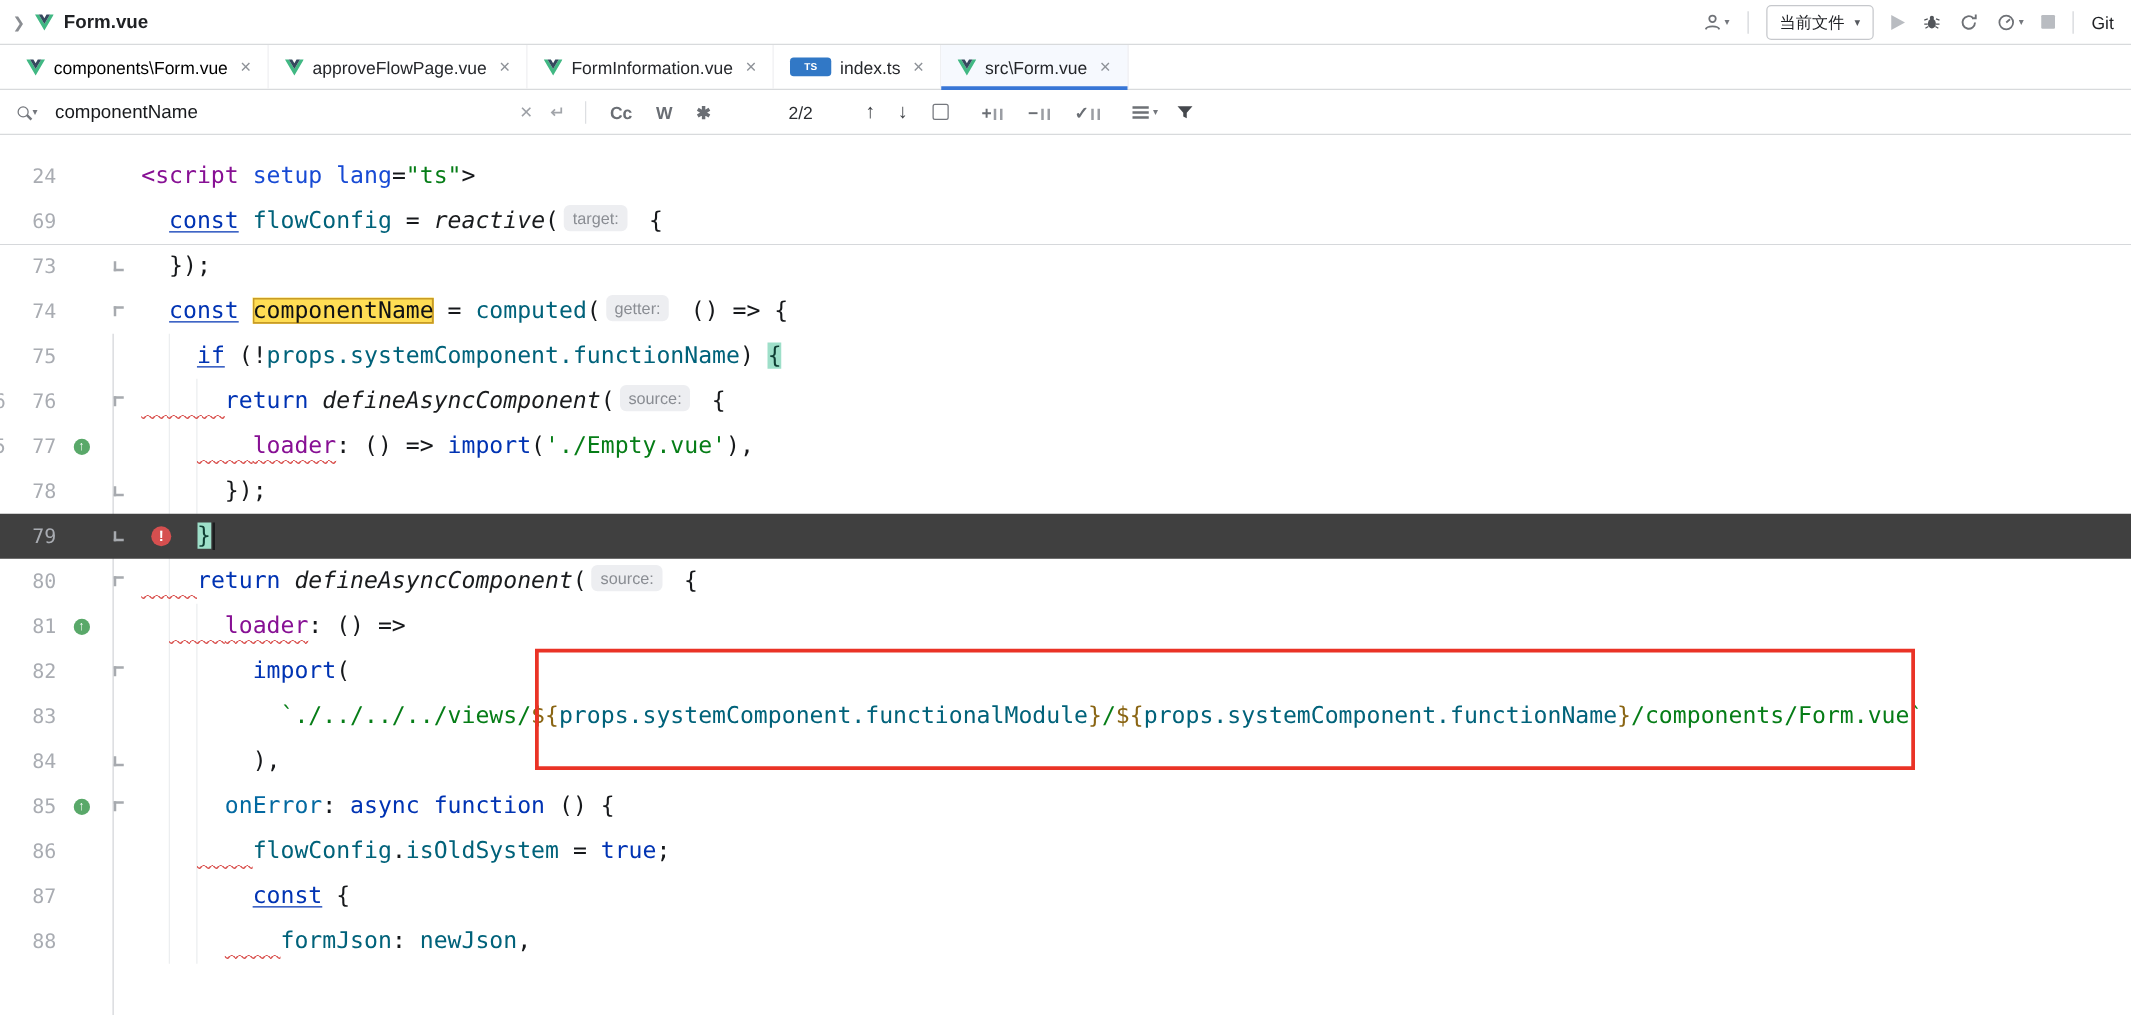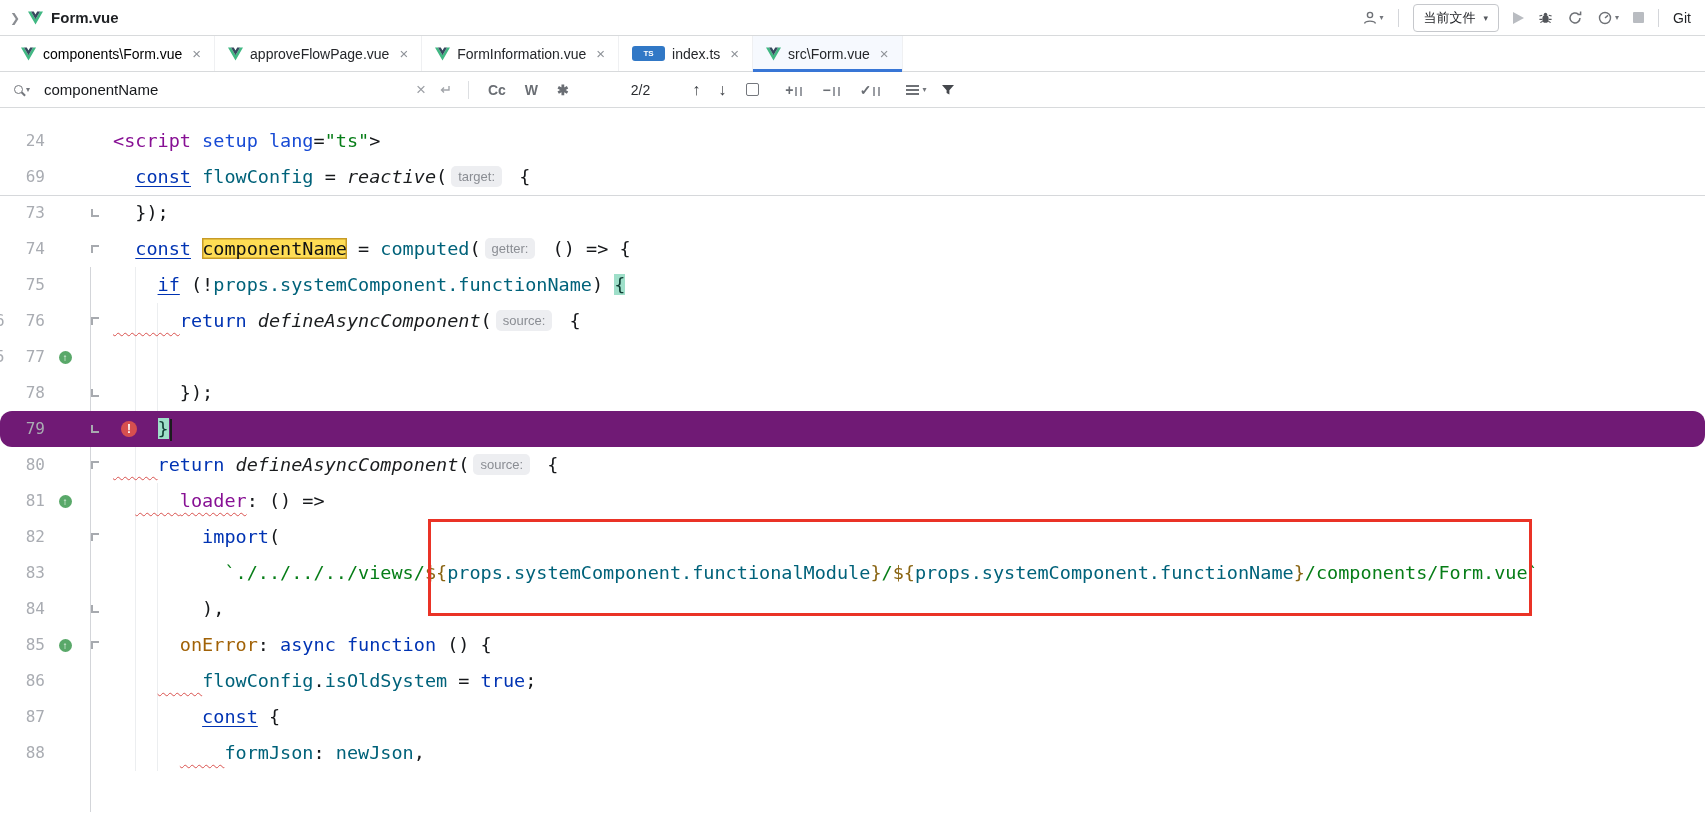--- a/index.html
+++ b/index.html
@@ -71,21 +71,21 @@
   
   .editor { position:relative; height:712px; padding-top:15px; background:#FFF; }
   .scope-line { position:absolute; left:90px; top:159px; height:545px; width:1px;
                 background:#D3D5D9; }
   .indent-guide { position:absolute; width:1px; background:#ECEEF0; }
   .ig-a { left:135px; top:159px; height:504px; }
   .ig-b { left:157px; top:195px; height:108px; }
   .ig-c { left:157px; top:375px; height:288px; }
 
   .code-row { display:flex; height:36px; line-height:36px; position:relative; }
-  .code-row.current { background:#701a75;border-radius:12px; }
+  .code-row.current { background:#404040; }
   .code-row.sticky-sep { box-shadow:0 1px 0 0 #D6D8DB; }
   .gutter-cell { flex:none; width:105px; display:flex; align-items:center;justify-content:flex-end; }
   .line-num { width:45px; text-align:right; font-family:"DejaVu Sans Mono", monospace;
               font-size:16px; color:#A9ACB2; }
   .icon-slot { width:40px; display:inline-flex; justify-content:center; }
   .fold-slot { width:20px; display:inline-flex; justify-content:center; }
   .g-green { width:13px; height:13px; border-radius:50%; background:#59A869; color:#FFF;
              font-size:10px; line-height:13px; text-align:center; font-weight:bold; }
   .fold-start { width:8px; height:8px; border-left:2px solid #A7AAAF; border-top:2px solid #A7AAAF; }
   .fold-end { width:8px; height:8px; border-left:2px solid #A7AAAF; border-bottom:2px solid #A7AAAF; }
@@ -95,21 +95,21 @@
 
   .code-cell { white-space:pre; font-family:"DejaVu Sans Mono", monospace;
                font-size:18.5px; padding-left:8px; color:#16181B; }
   .tk-pl   { color:#16181B; }
   .tk-tag  { color:#871094; }
   .tk-attr { color:#174AD4; }
   .tk-kw   { color:#0033B3; }
   .tk-kwu  { color:#0033B3; text-decoration:underline; text-underline-offset:3px; }
   .tk-fn   { color:#1A1C1E; font-style:italic; }
   .tk-var  { color:#00627A; }
-  .tk-prop { color:#a16207; }
+  .tk-prop { color:#0369a1; }
   .tk-propw{ color:#871094; text-decoration:underline wavy #D9514E;
              text-decoration-thickness:1px; text-underline-offset:5px; }
   .tk-str  { color:#067D17; }
   .tk-tpl  { color:#8A6513; }
   .tk-wsw  { text-decoration:underline wavy #D9514E; text-decoration-thickness:1px;
              text-underline-offset:5px; }
   .tk-match{ background:#FFDD54; box-shadow:inset 0 0 0 1.5px #C79B27; color:#101114; }
   .tk-brace{ background:#9EDFC9; color:#0F3D33; }
   .inlay { display:inline-block; line-height:15px; padding:3px 7px; border-radius:5px;
            background:#EDEEF1; color:#8A8D93; font-size:13px;
@@ -328,20 +328,21 @@
         <div class="code-cell"><span class="tk-wsw">      </span><span class="tk-kw">return</span><span class="tk-pl"> </span><span class="tk-fn">defineAsyncComponent</span><span class="tk-pl">(</span><span class="inlay">source:</span><span class="tk-pl"> {</span></div>
       </div>
       <div class="code-row">
         <div class="gutter-cell">
           <span class="line-num">77</span>
           <span class="icon-slot">
             <span class="g-green">↑</span>
           </span>
           <span class="fold-slot"></span>
         </div>
+        <div class="code-cell"><span class="tk-ws">    </span><span class="tk-wsw">    </span><span class="tk-propw">loader</span><span class="tk-pl">: () =&gt; </span><span class="tk-kw">import</span><span class="tk-pl">(</span><span class="tk-str">'./Empty.vue'</span><span class="tk-pl">),</span></div>
       </div>
       <div class="code-row">
         <div class="gutter-cell">
           <span class="line-num">78</span>
           <span class="icon-slot"></span>
           <span class="fold-slot">
             <span class="fold-end"></span>
           </span>
         </div>
         <div class="code-cell"><span class="tk-ws">      </span><span class="tk-pl">});</span></div>

